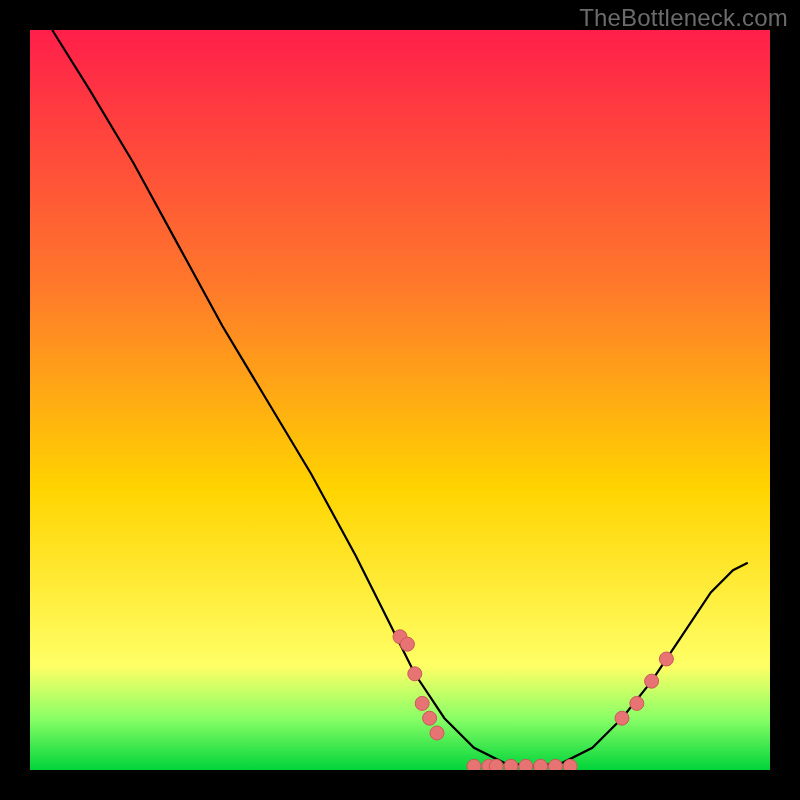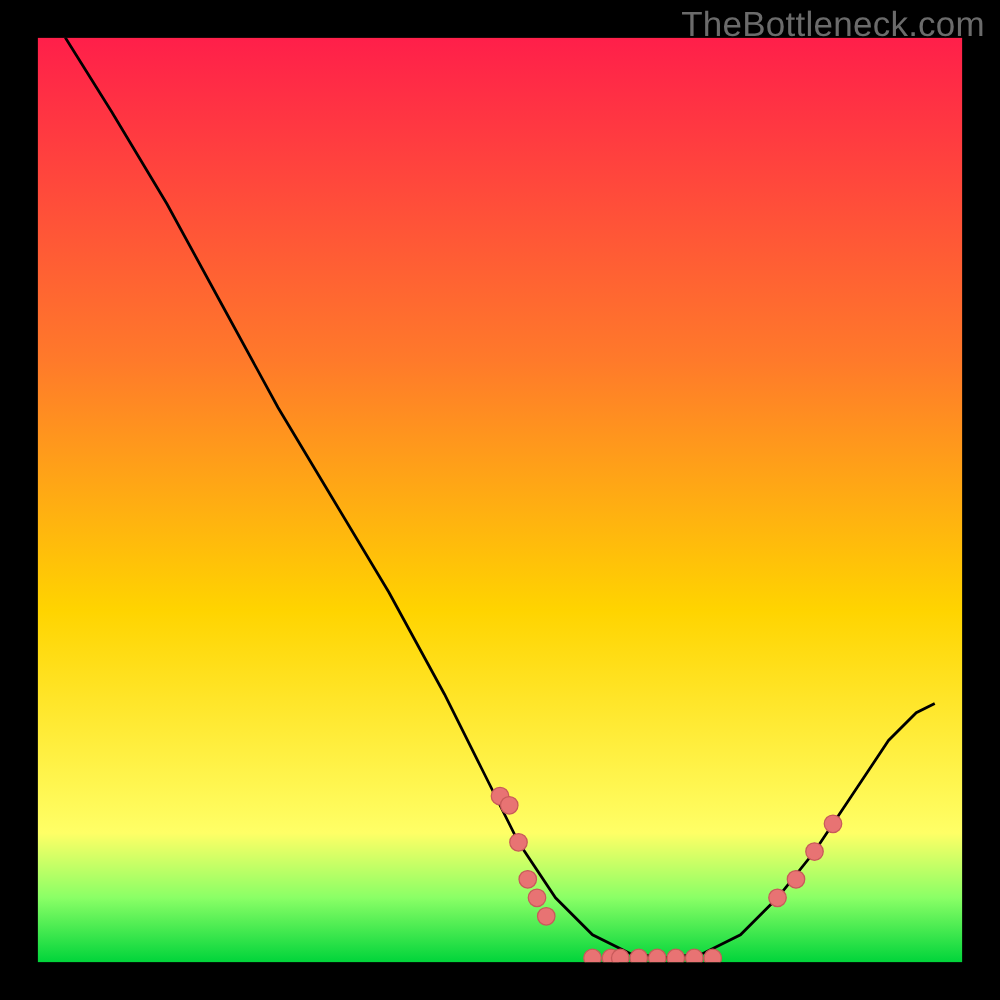--- a/index.html
+++ b/index.html
@@ -30,21 +30,21 @@
     top: 30px;
     width: 740px;
     height: 740px;
   }
   svg { display: block; }
   .watermark {
     position: absolute;
     top: 4px;
     right: 12px;
     color: #6b6b6b;
-    font-size: 28px;
+    font-size: 24px;
     letter-spacing: 0.2px;
     user-select: none;
   }
 </style>
 </head>
 <body>
 
 <div class="stage">
 
   <div class="plot">

